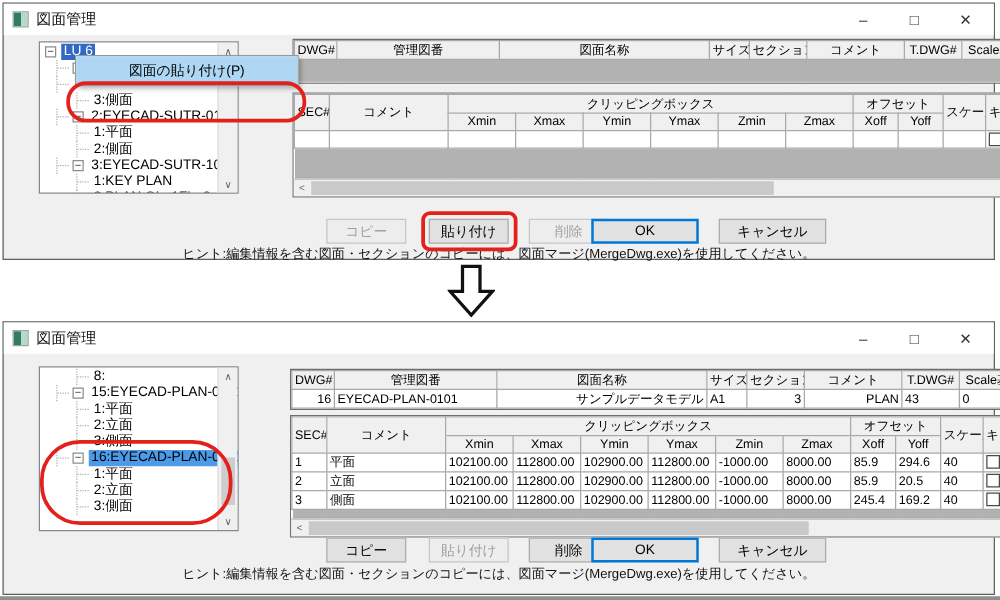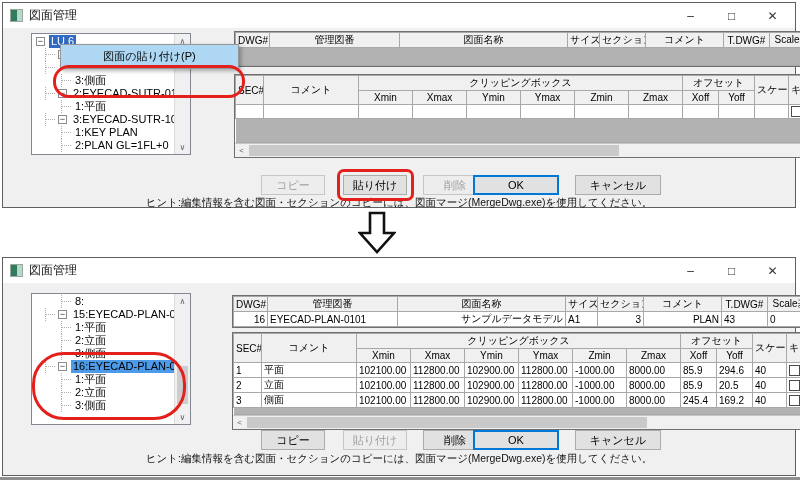--- a/index.html
+++ b/index.html
@@ -100,20 +100,24 @@
         <span class="tlabel">3:側面</span>
       </div>
       <div class="trow lv1">
         <span class="conn"></span>
         <span class="exp">−</span>
         <span class="tlabel">2:EYECAD-SUTR-0101</span>
       </div>
       <div class="trow lv2">
         <span class="conn"></span>
         <span class="tlabel">1:平面</span>
+      </div>
+      <div class="trow lv2">
+        <span class="conn"></span>
+        <span class="tlabel">2:側面</span>
       </div>
       <div class="trow lv1">
         <span class="conn"></span>
         <span class="exp">−</span>
         <span class="tlabel">3:EYECAD-SUTR-1001</span>
       </div>
       <div class="trow lv2">
         <span class="conn"></span>
         <span class="tlabel">1:KEY PLAN</span>
       </div>

